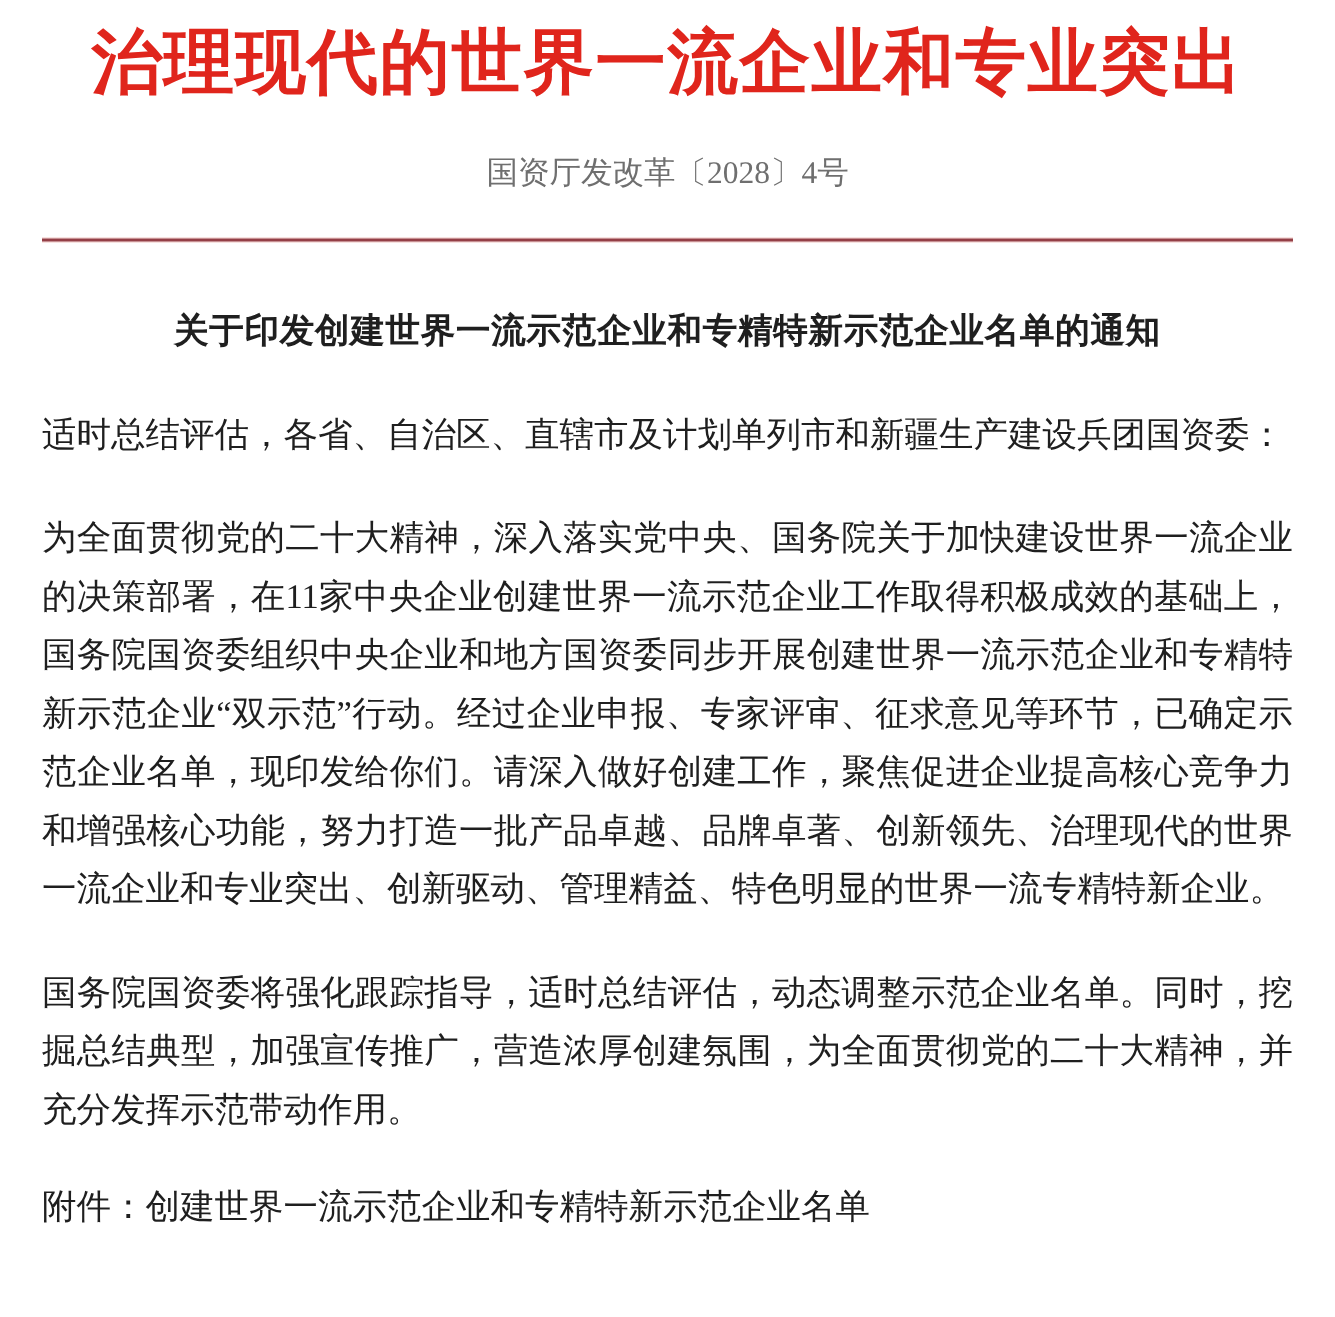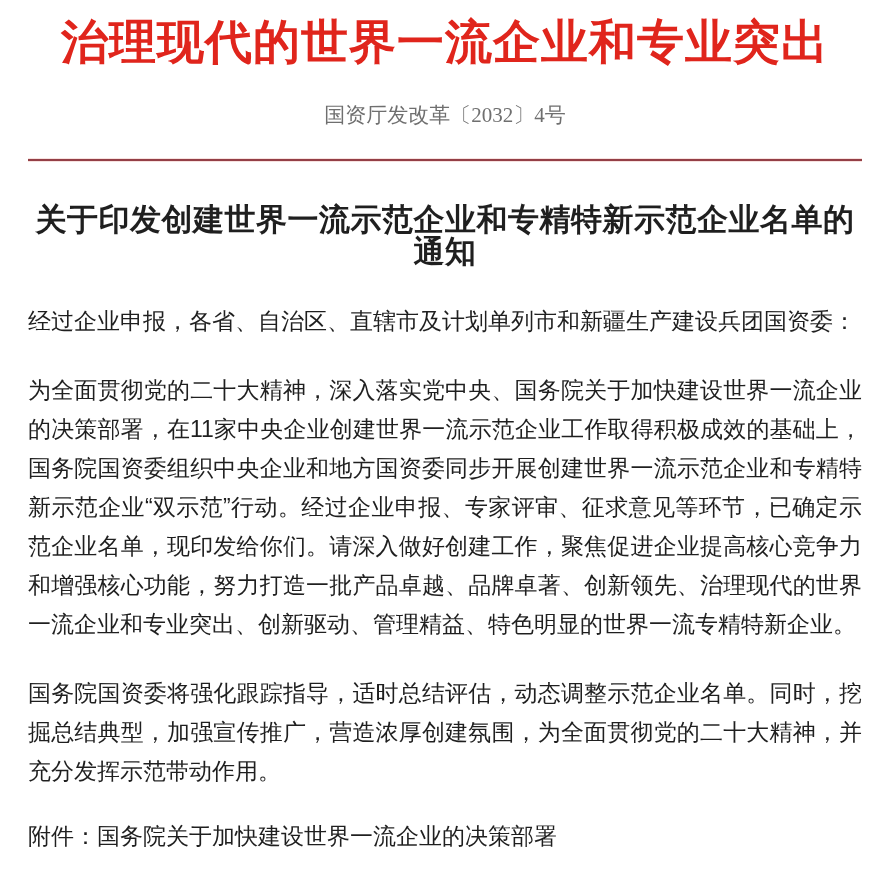--- a/index.html
+++ b/index.html
@@ -44,52 +44,52 @@
   .rule{
     margin-top:30px;
     height:4px;
     background:var(--rule-dark-red);
     border-top:1px solid var(--rule-light-pink);
     border-bottom:1px solid var(--rule-light-pink);
   }
   .title{
     margin:42px 0 0 0;
     text-align:center;
-    font-size:31px;
+    font-size:23px;
     font-weight:700;
     line-height:32px;
     letter-spacing:0.5px;
     color:var(--body-text);
   }
   .body{
     margin-top:34px;
     font-size:23px;
     line-height:39px;
     color:var(--body-text);
     text-align:justify;
     text-justify:inter-ideograph;
   }
   .body p{margin:0;}
-  .body p.para{margin-top:30px;}
+  .body p.para{margin-top:30px;font-family:Liberation Serif, serif;}
   .body p.attachment{margin-top:26px;}
 </style>
 </head>
 <body>
 
 <div class="page">
   <div class="issuer">治理现代的世界一流企业和专业突出</div>
 
-  <div class="doc-number">国资厅发改革〔2032〕4号</div>
+  <div class="doc-number">国资厅发改革〔2028〕4号</div>
 
   <div class="rule"></div>
 
   <h1 class="title">关于印发创建世界一流示范企业和专精特新示范企业名单的通知</h1>
 
   <div class="body">
-    <p class="salutation">经过企业申报，各省、自治区、直辖市及计划单列市和新疆生产建设兵团国资委：</p>
+    <p class="salutation">适时总结评估，各省、自治区、直辖市及计划单列市和新疆生产建设兵团国资委：</p>
 
     <p class="para">为全面贯彻党的二十大精神，深入落实党中央、国务院关于加快建设世界一流企业的决策部署，在11家中央企业创建世界一流示范企业工作取得积极成效的基础上，国务院国资委组织中央企业和地方国资委同步开展创建世界一流示范企业和专精特新示范企业“双示范”行动。经过企业申报、专家评审、征求意见等环节，已确定示范企业名单，现印发给你们。请深入做好创建工作，聚焦促进企业提高核心竞争力和增强核心功能，努力打造一批产品卓越、品牌卓著、创新领先、治理现代的世界一流企业和专业突出、创新驱动、管理精益、特色明显的世界一流专精特新企业。</p>
 
     <p class="para">国务院国资委将强化跟踪指导，适时总结评估，动态调整示范企业名单。同时，挖掘总结典型，加强宣传推广，营造浓厚创建氛围，为全面贯彻党的二十大精神，并充分发挥示范带动作用。</p>
 
-    <p class="attachment">附件：国务院关于加快建设世界一流企业的决策部署</p>
+    <p class="attachment">附件：创建世界一流示范企业和专精特新示范企业名单</p>
   </div>
 </div>
 
 </body></html>

